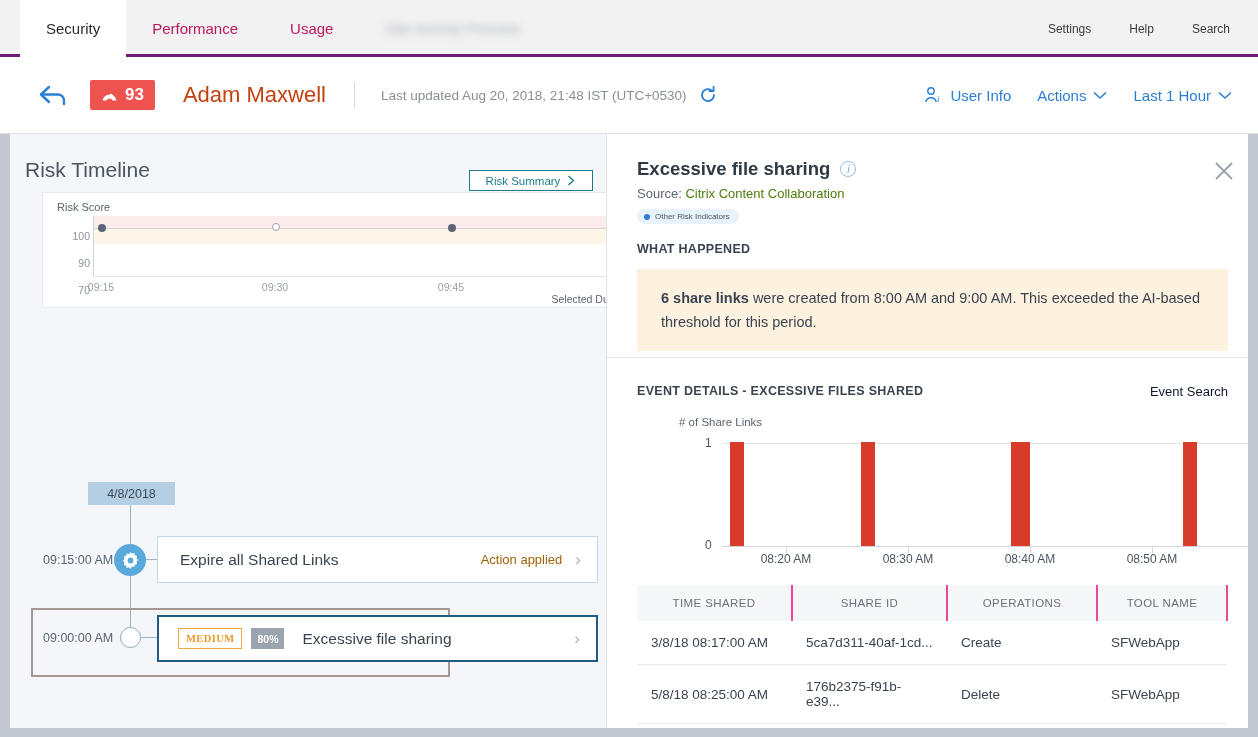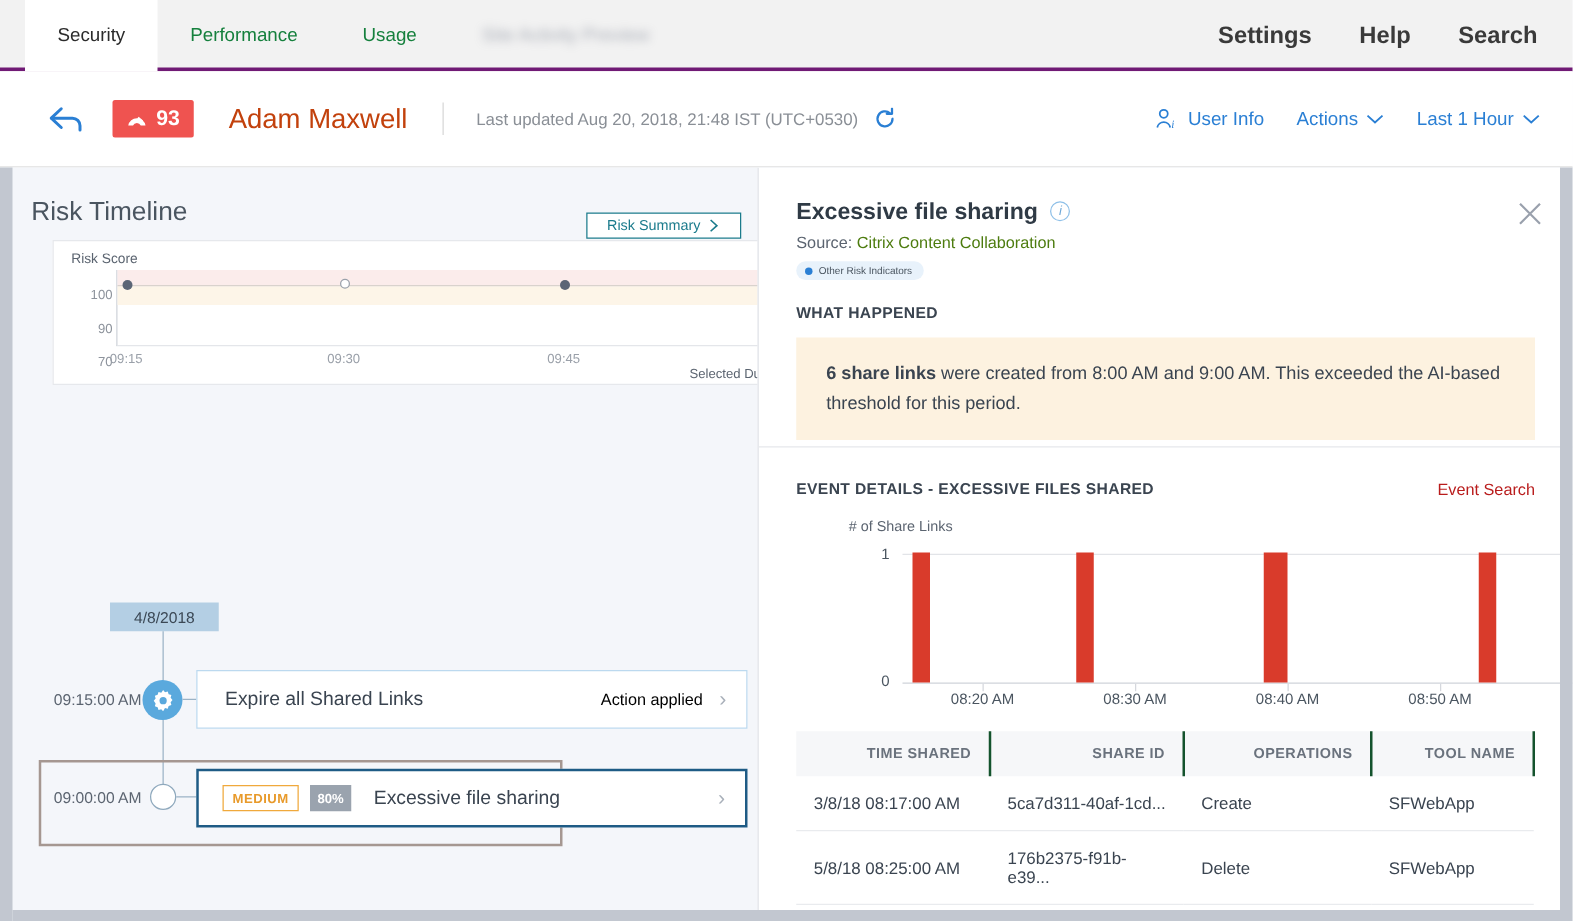--- a/index.html
+++ b/index.html
@@ -12,29 +12,29 @@
 
   
   .topbar {
     position: absolute; left: 0; top: 0; width: 1258px; height: 57px;
     background: #f2f2f2;
     border-bottom: 3px solid #701a75;
   }
   .tabs { position: absolute; left: 20px; top: 0; height: 57px; display: flex; }
   .tab {
     height: 57px; display: flex; align-items: center; justify-content: center;
-    padding: 0 26px; font-size: 15px; color: #15803d;
+    padding: 0 26px; font-size: 15px; color: #be185d;
     cursor: pointer; white-space: nowrap;
   }
   .tab.active { background: #ffffff; color: #2b2b2b; }
   .tab.redacted {
     filter: blur(4px); color: #7a8290; opacity: .6;
   }
   .topright { position: absolute; right: 28px; top: 0; height: 57px; display: flex; align-items: center; gap: 38px; }
-  .topright .link { font-size: 19px; color: #3a3a3a; cursor: pointer; font-weight: bold; }
+  .topright .link { font-size: 12px; color: #3a3a3a; cursor: pointer; }
 
   
   .subheader {
     position: absolute; left: 0; top: 57px; width: 1258px; height: 77px;
     background: #ffffff; border-bottom: 1px solid #e0e0e0;
     display: flex; align-items: center;
   }
   .backarrow {
     margin-left: 38px; width: 30px; height: 30px; cursor: pointer;
     display: flex; align-items: center; justify-content: center;
@@ -106,36 +106,36 @@
   }
   .tl-conn1 { position: absolute; left: 136px; top: 425px; width: 12px; height: 1px; background: #9bb3c6; }
   .tl-conn2 { position: absolute; left: 131px; top: 503px; width: 17px; height: 1px; background: #9bb3c6; }
 
   .card-action {
     position: absolute; left: 147px; top: 402px; width: 441px; height: 47px;
     background: #ffffff; border: 1px solid #bcd9ef;
     display: flex; align-items: center; cursor: pointer;
   }
   .card-action .ttl { margin-left: 22px; font-size: 15.5px; color: #3a4450; }
-  .card-action .applied { margin-left: auto; font-size: 13px; color: #000000; }
+  .card-action .applied { margin-left: auto; font-size: 13px; color: #a16207; }
   .card-action .arw { margin: 0 16px 0 13px; color: #a9b0ba; font-size: 17px; }
 
   .sel-outline {
     position: absolute; left: 21px; top: 474px; width: 419px; height: 69px;
     border: 2px solid #a59791; background: transparent; pointer-events: none;
   }
   .card-risk {
     position: absolute; left: 147px; top: 481px; width: 441px; height: 47px;
     background: #ffffff; border: 2px solid #1e5b85;
     display: flex; align-items: center; cursor: pointer;
   }
   .sev-badge {
     margin-left: 19px; border: 1px solid #f0a93c; color: #e89a2b; background: #fff;
     font-size: 10.5px; font-weight: 700; letter-spacing: .4px;
-    height: 21px; padding: 0 7px; display: flex; align-items: center;
+    height: 21px; padding: 0 7px; display: flex; align-items: center; font-family: Liberation Serif, serif;
   }
   .pct-badge {
     margin-left: 9px; background: #9aa3ae; color: #ffffff; font-size: 10.5px; font-weight: 700;
     height: 21px; width: 33px; display: flex; align-items: center; justify-content: center;
   }
   .card-risk .ttl { margin-left: 18px; font-size: 15.5px; color: #3a4450; }
   .card-risk .arw { margin-left: auto; margin-right: 16px; color: #a9b0ba; font-size: 17px; }
 
   
   .rightpanel {
@@ -161,38 +161,38 @@
   .rp-sub { margin-top: 18px; font-size: 12.5px; font-weight: 700; color: #3a4450; letter-spacing: .3px; }
   .rp-note {
     margin-top: 13px; background: #fdf2e0; padding: 17px 24px; font-size: 14.5px;
     line-height: 24px; color: #3a4450;
   }
   .rp-note b { font-weight: 700; }
   .rp-close { position: absolute; right: 22px; top: 25px; width: 24px; height: 24px; cursor: pointer; }
 
   .rp-body { position: relative; padding: 26px 30px 0 30px; }
   .ed-title { font-size: 12.5px; font-weight: 700; color: #3a4450; letter-spacing: .3px; }
-  .ev-search { position: absolute; right: 30px; top: 26px; font-size: 13px; color: #b91c1c; cursor: pointer; }
+  .ev-search { position: absolute; right: 30px; top: 26px; font-size: 13px; color: #0f172a; cursor: pointer; }
 
   .chart { position: relative; margin-top: 18px; height: 155px; }
   .chart-ylabel { position: absolute; left: 42px; top: 0; font-size: 11.5px; color: #5b6470; }
   .chart-y1 { position: absolute; left: 68px; top: 20px; font-size: 12px; color: #4a5560; }
   .chart-y0 { position: absolute; left: 68px; top: 122px; font-size: 12px; color: #4a5560; }
   .plot { position: absolute; left: 85px; top: 27px; width: 555px; height: 104px; }
   .plot .gridtop { position: absolute; left: 0; top: 0; width: 100%; height: 1px; background: #e2e4e8; }
   .plot .gridbot { position: absolute; left: 0; bottom: 0; width: 100%; height: 1px; background: #cfd3da; }
   .bar { position: absolute; bottom: 1px; width: 14px; background: #d93b2b; }
   .tick { position: absolute; bottom: -6px; width: 1px; height: 6px; background: #d5d8dd; }
   .xlab { position: absolute; top: 136px; font-size: 12px; color: #4a5560; transform: translateX(-50%); }
 
   
   .tbl { margin-top: 14px; width: 100%; border-collapse: collapse; }
   .tbl th {
-    background: #f6f7f9; text-align: right; font-size: 11.5px; font-weight: 700;
-    color: #6a727d; letter-spacing: .4px; padding: 12px 14px; border-right: 2px solid #14532d;
+    background: #f6f7f9; text-align: center; font-size: 11.5px; font-weight: 400;
+    color: #6a727d; letter-spacing: .4px; padding: 12px 14px; border-right: 2px solid #ec4899;
   }
   .tbl td { font-size: 13.5px; color: #3a4450; padding: 14px 14px; border-bottom: 1px solid #e9ebee; }
   .tbl tr td:first-child { padding-left: 14px; }
 
   
   .vscroll { position: absolute; right: 0; top: 134px; width: 10px; height: 603px; background: #c2c7d0; }
   .hscroll { position: absolute; left: 10px; bottom: 0; width: 1238px; height: 9px; background: #c2c7d0; }
 </style>
 </head>
 <body>

